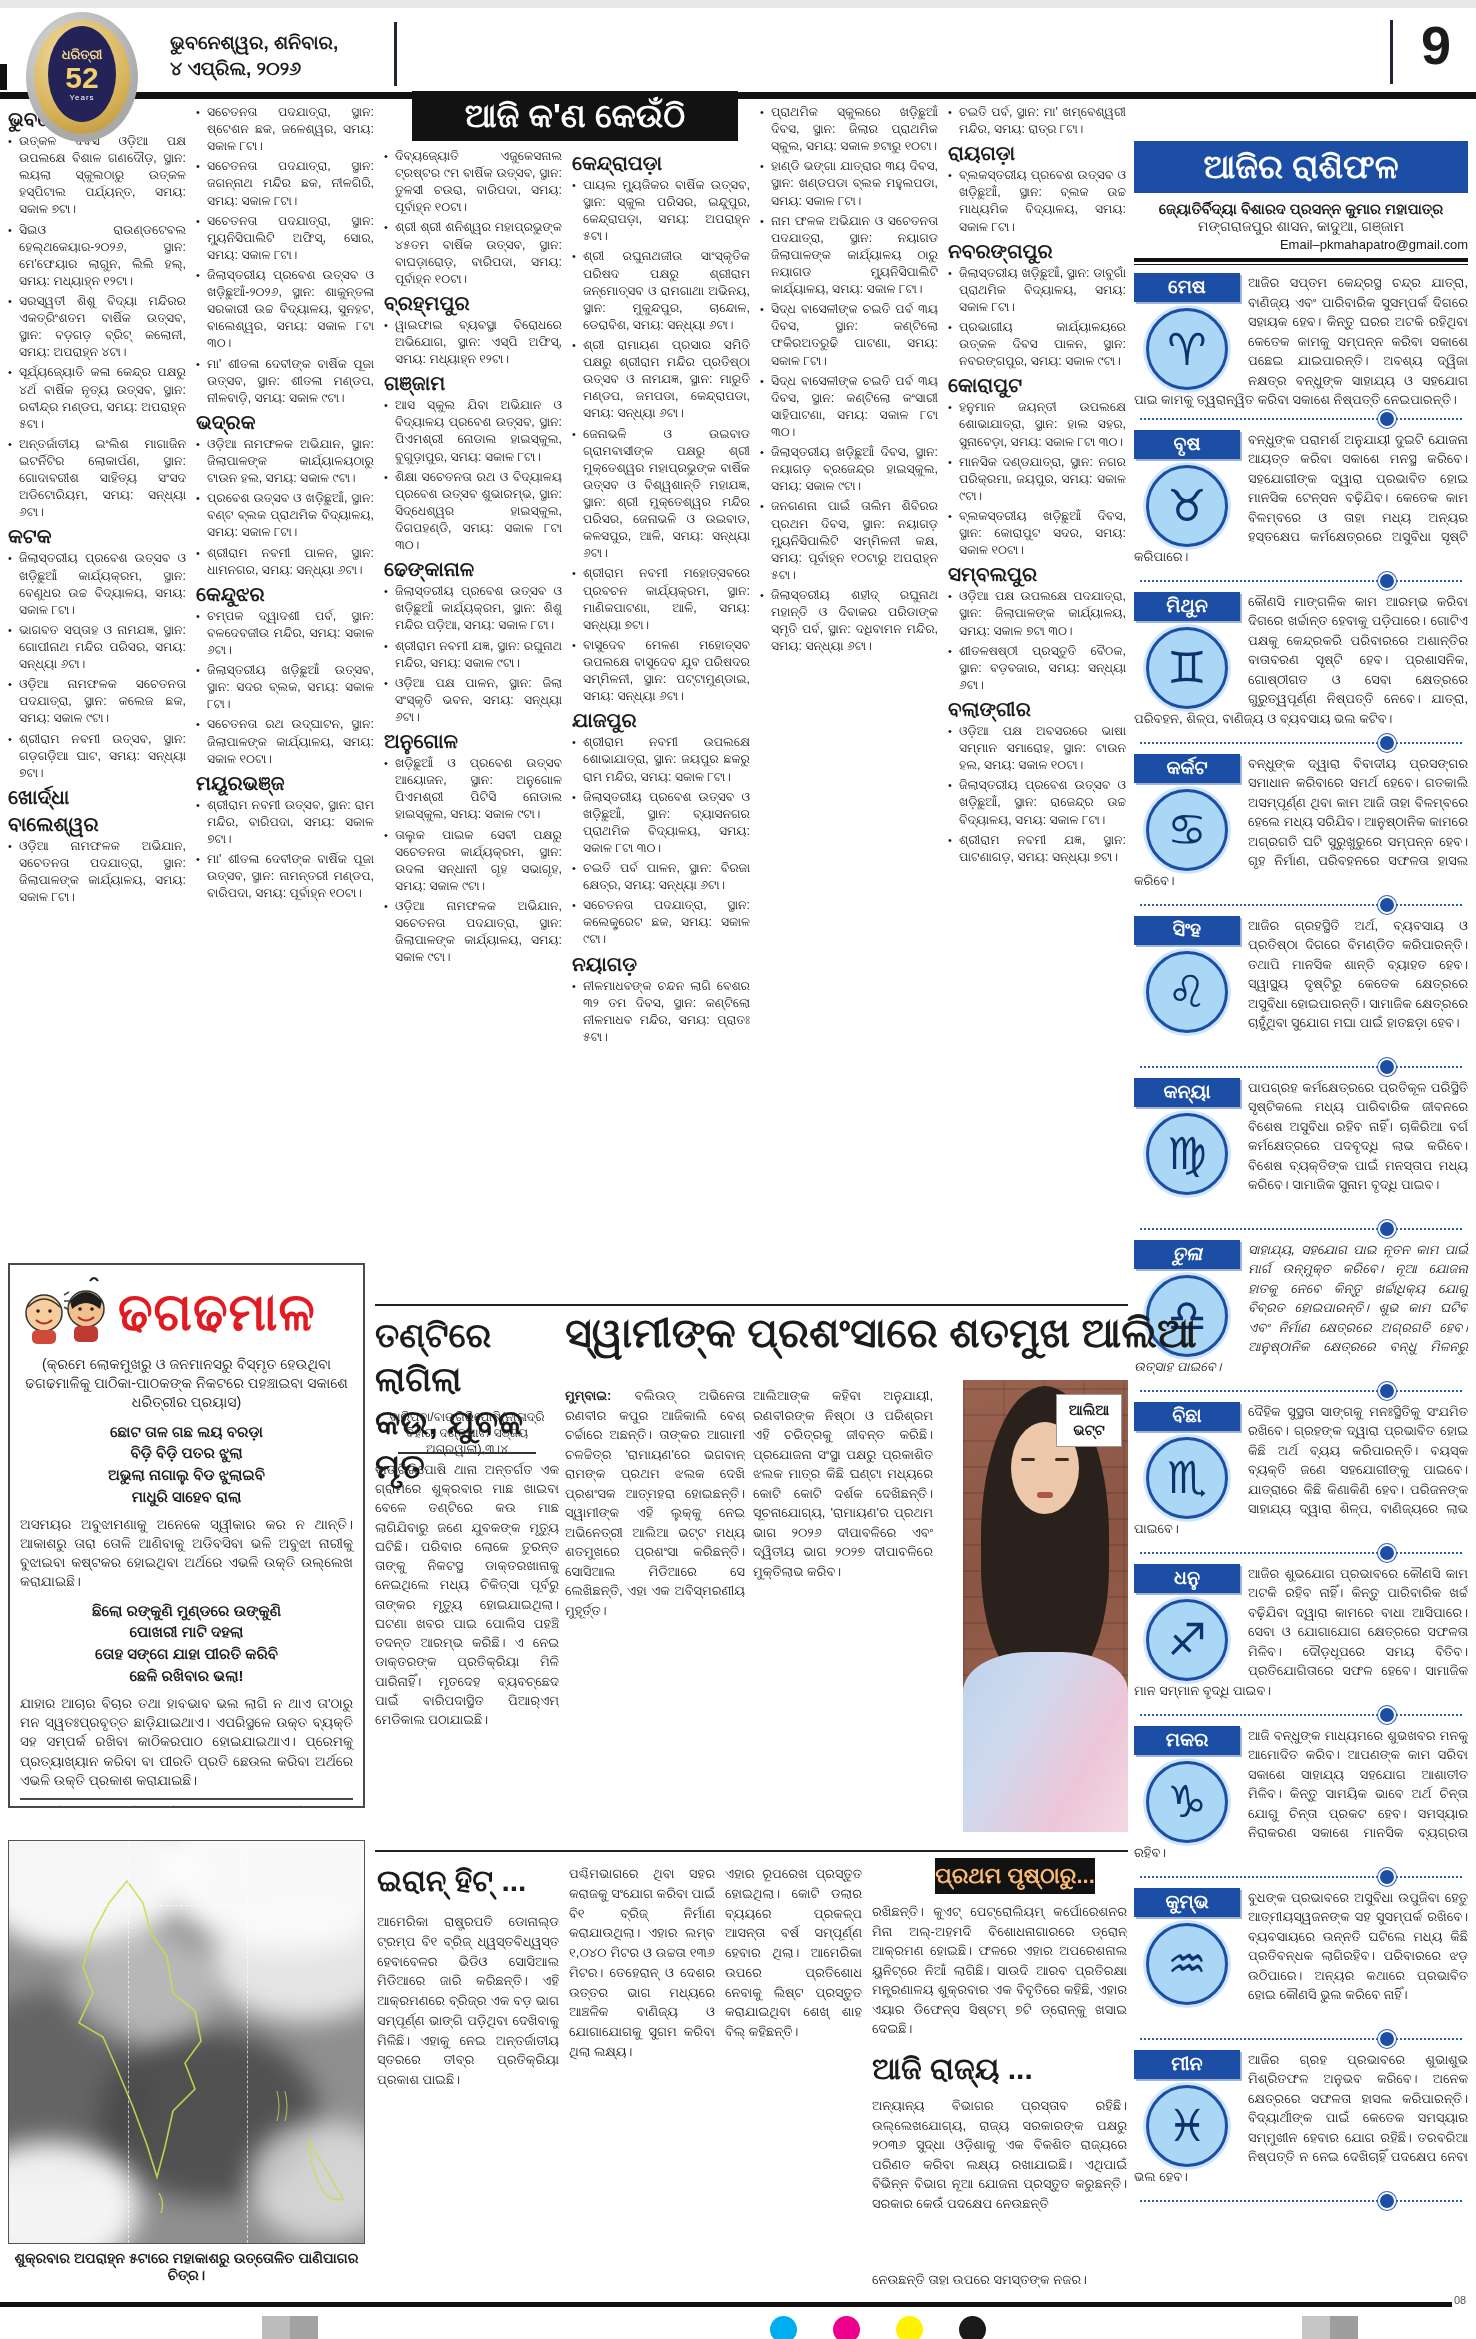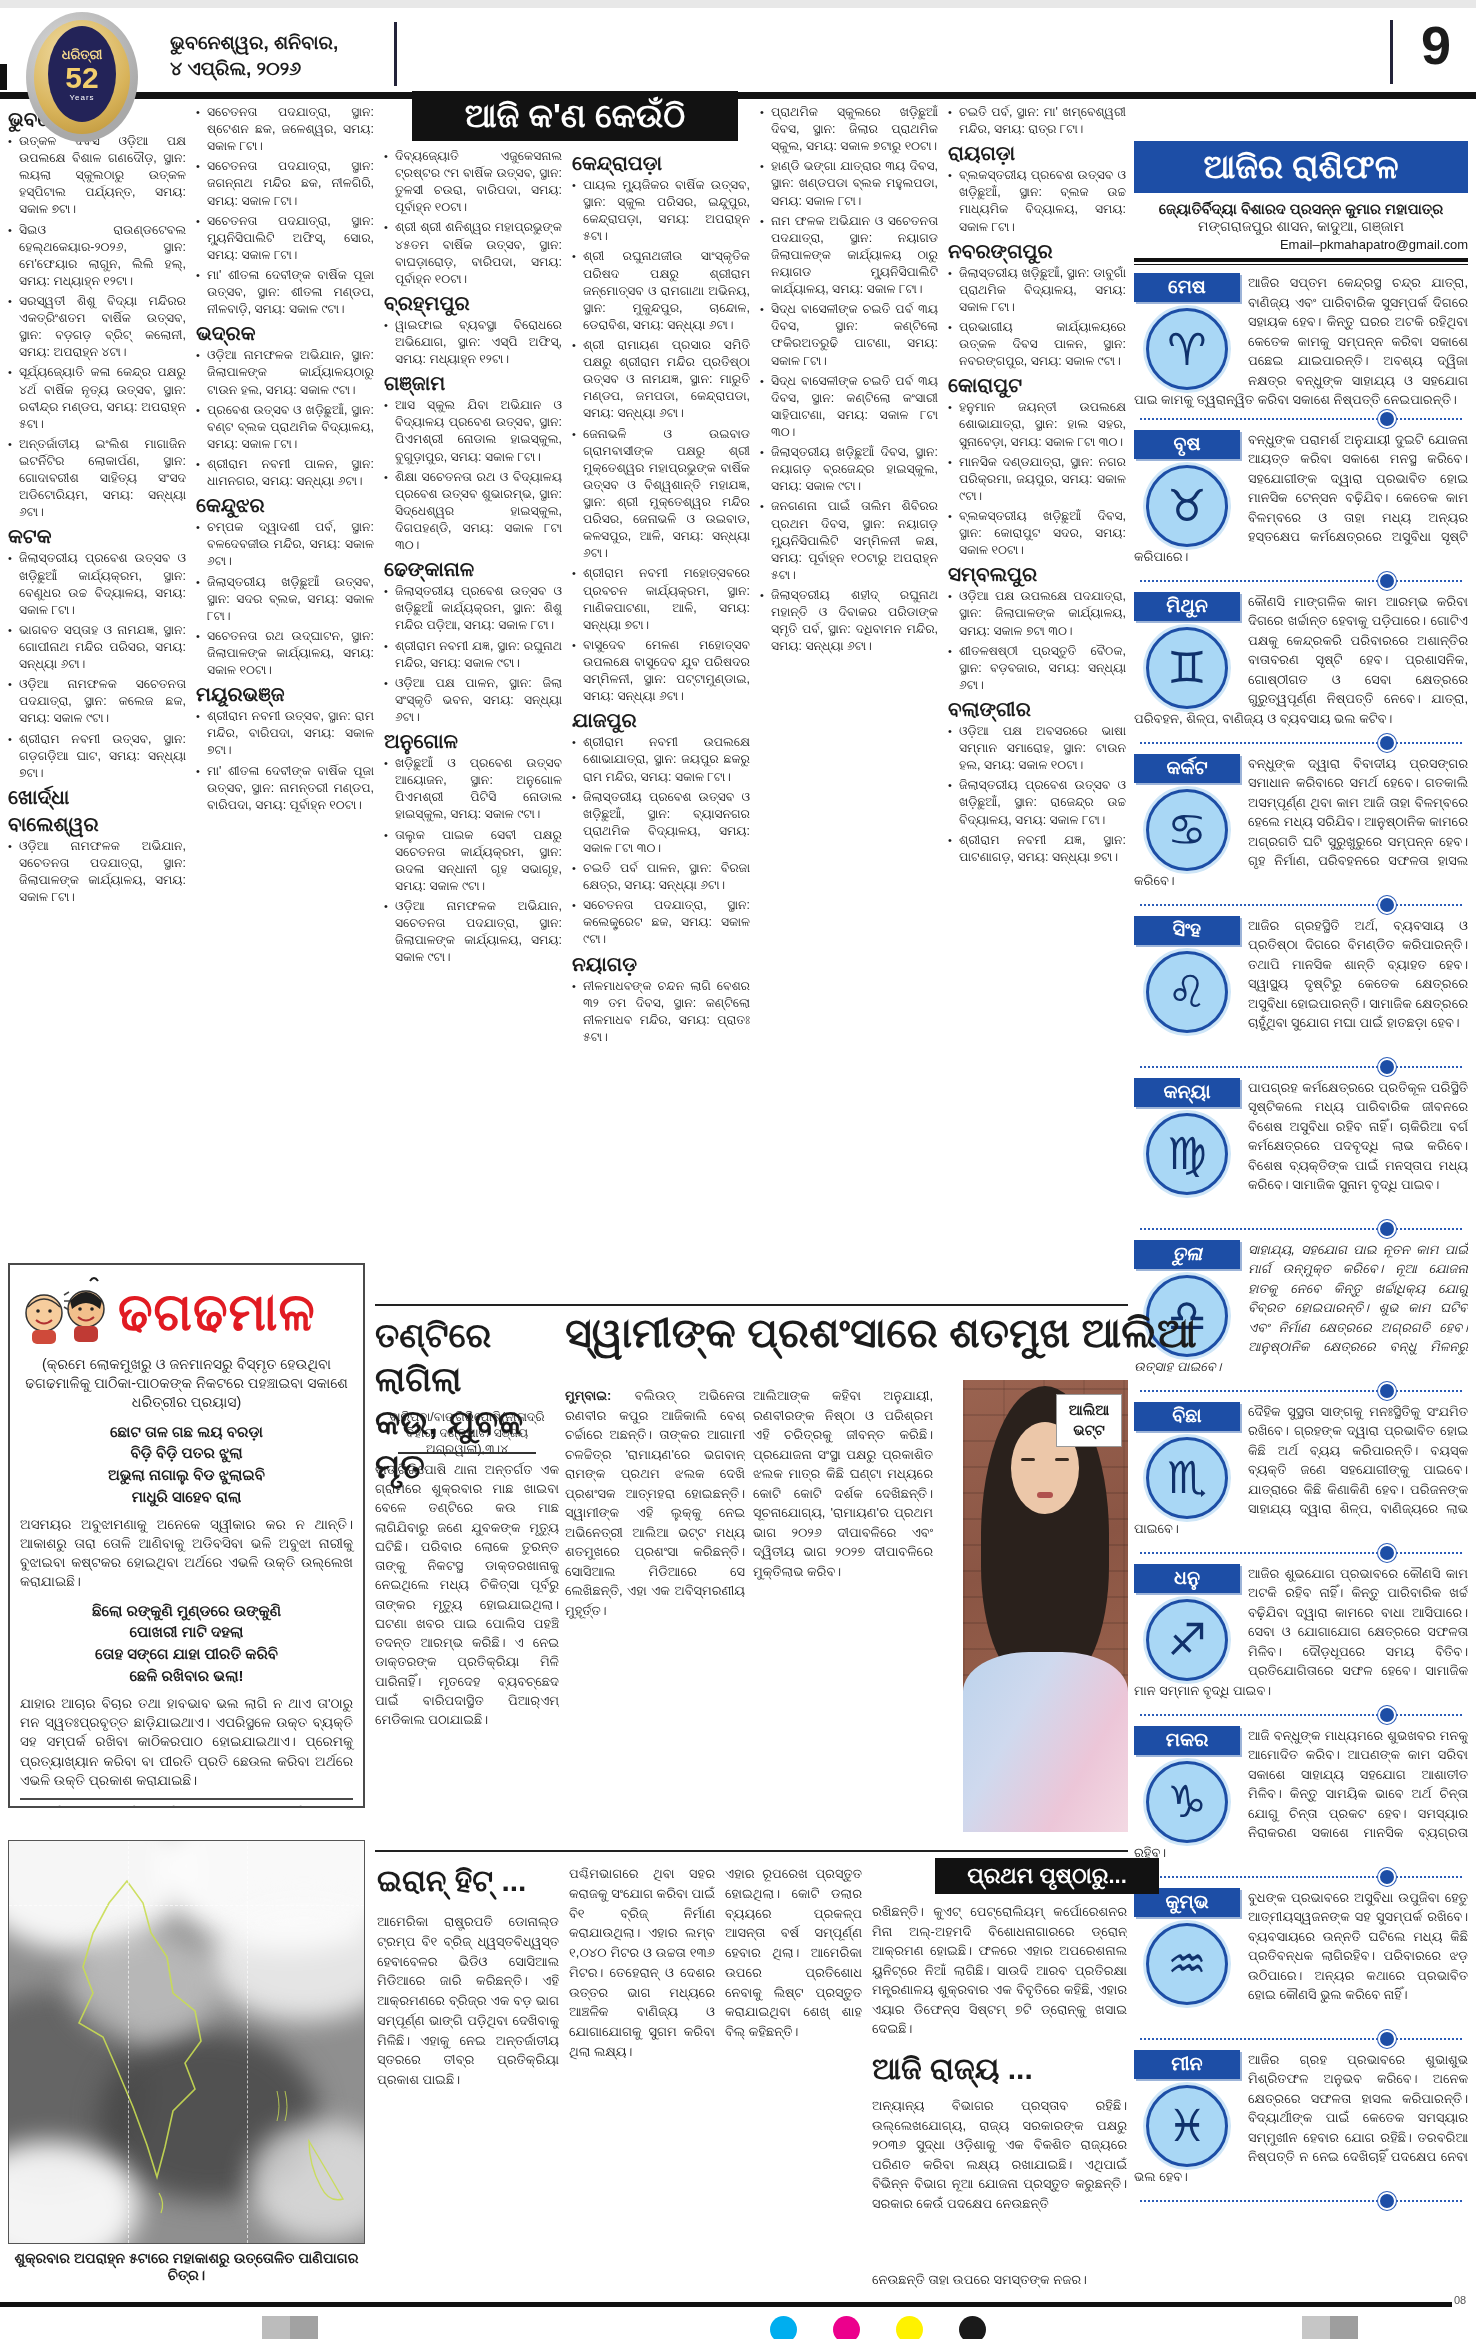--- a/index.html
+++ b/index.html
@@ -82,21 +82,21 @@
   .wmap .dash-v { position:absolute; top:0; bottom:0; width:0; border-left:1px dashed rgba(255,255,255,0.65); }
   .wmap .dash-h { position:absolute; left:0; right:0; height:0; border-top:1px dashed rgba(255,255,255,0.65); }
   .wmap svg { position:absolute; left:0; top:0; }
   .wcap { position:absolute; left:8px; top:2242px; width:357px; text-align:center; font-size:14.2px; font-weight:bold; }
 
   
   .iran-head { position:absolute; left:377px; top:1856px; width:184px; font-size:30px; font-weight:bold; }
   .iran-a { position:absolute; left:377px; top:1904px; width:182px; height:380px; font-size:13px; line-height:1.52; text-align:justify; overflow:hidden; }
   .iran-b { position:absolute; left:569px; top:1856px; width:146px; height:428px; font-size:13px; line-height:1.52; text-align:justify; overflow:hidden; }
   .iran-c { position:absolute; left:725px; top:1856px; width:137px; height:428px; font-size:13px; line-height:1.52; text-align:justify; overflow:hidden; }
-  .fp-banner { position:absolute; left:935px; top:1850px; width:224px; height:36px; background:#121212; color:#ffffff; display:flex; align-items:center; justify-content:center; font-size:22px; font-weight:bold; }
+  .fp-banner { position:absolute; left:935px; top:1850px; width:160px; height:36px; background:#121212; color:#fdba74; display:flex; align-items:center; justify-content:center; font-size:22px; font-weight:bold; }
   .fp-body { position:absolute; left:872px; top:1894px; width:255px; height:148px; font-size:13px; line-height:1.5; text-align:justify; overflow:hidden; }
   .ajirajya-head { position:absolute; left:872px; top:2044px; width:255px; font-size:30px; font-weight:bold; }
   .ajirajya-body { position:absolute; left:872px; top:2088px; width:255px; height:172px; font-size:13px; line-height:1.5; text-align:justify; overflow:hidden; }
   .closing-line { position:absolute; left:872px; top:2264px; width:255px; font-size:13px; font-weight:normal; }
 
   
   .foot-rule { position:absolute; left:0; top:2294px; width:1452px; height:5px; background:#111; }
   .foot-mark { position:absolute; left:1454px; top:2286px; font-size:11px; color:#555; }
   .gray-sq { position:absolute; top:2308px; width:56px; height:28px; display:flex; }
   .gray-sq i { display:block; width:28px; height:28px; }
@@ -149,20 +149,21 @@
         <div class="city">ବାଲେଶ୍ୱର</div>
         <ul class="items">
           <li>ଓଡ଼ିଆ ନାମଫଳକ ଅଭିଯାନ, ସଚେତନତା ପଦଯାତ୍ରା, ସ୍ଥାନ: ଜିଲାପାଳଙ୍କ କାର୍ଯ୍ୟାଳୟ, ସମୟ: ସକାଳ ୮ଟା।</li>
         </ul>
       </div>
     <div class="lcol">
         <ul class="items">
           <li>ସଚେତନତା ପଦଯାତ୍ରା, ସ୍ଥାନ: ଷ୍ଟେଶନ ଛକ, ଜଳେଶ୍ୱର, ସମୟ: ସକାଳ ୮ଟା।</li>
           <li>ସଚେତନତା ପଦଯାତ୍ରା, ସ୍ଥାନ: ଜଗନ୍ନାଥ ମନ୍ଦିର ଛକ, ନୀଳଗିରି, ସମୟ: ସକାଳ ୮ଟା।</li>
           <li>ସଚେତନତା ପଦଯାତ୍ରା, ସ୍ଥାନ: ମ୍ୟୁନିସିପାଲିଟି ଅଫିସ୍, ସୋର, ସମୟ: ସକାଳ ୮ଟା।</li>
+          <li>ଜିଲାସ୍ତରୀୟ ପ୍ରବେଶ ଉତ୍ସବ ଓ ଖଡ଼ିଛୁଆଁ-୨୦୨୬, ସ୍ଥାନ: ଶାକୁନ୍ତଳା ସରକାରୀ ଉଚ୍ଚ ବିଦ୍ୟାଳୟ, ସୁନହଟ, ବାଲେଶ୍ୱର, ସମୟ: ସକାଳ ୮ଟା ୩୦।</li>
           <li>ମା' ଶୀତଳା ଦେବୀଙ୍କ ବାର୍ଷିକ ପୂଜା ଉତ୍ସବ, ସ୍ଥାନ: ଶୀତଳା ମଣ୍ଡପ, ନୀଳବାଡ଼ି, ସମୟ: ସକାଳ ୯ଟା।</li>
         </ul>
         <div class="city">ଭଦ୍ରକ</div>
         <ul class="items">
           <li>ଓଡ଼ିଆ ନାମଫଳକ ଅଭିଯାନ, ସ୍ଥାନ: ଜିଲାପାଳଙ୍କ କାର୍ଯ୍ୟାଳୟଠାରୁ ଟାଉନ ହଲ, ସମୟ: ସକାଳ ୯ଟା।</li>
           <li>ପ୍ରବେଶ ଉତ୍ସବ ଓ ଖଡ଼ିଛୁଆଁ, ସ୍ଥାନ: ବଣ୍ଟ ବ୍ଲକ ପ୍ରାଥମିକ ବିଦ୍ୟାଳୟ, ସମୟ: ସକାଳ ୮ଟା।</li>
           <li>ଶ୍ରୀରାମ ନବମୀ ପାଳନ, ସ୍ଥାନ: ଧାମନଗର, ସମୟ: ସନ୍ଧ୍ୟା ୬ଟା।</li>
         </ul>
         <div class="city">କେନ୍ଦୁଝର</div>
         <ul class="items">

